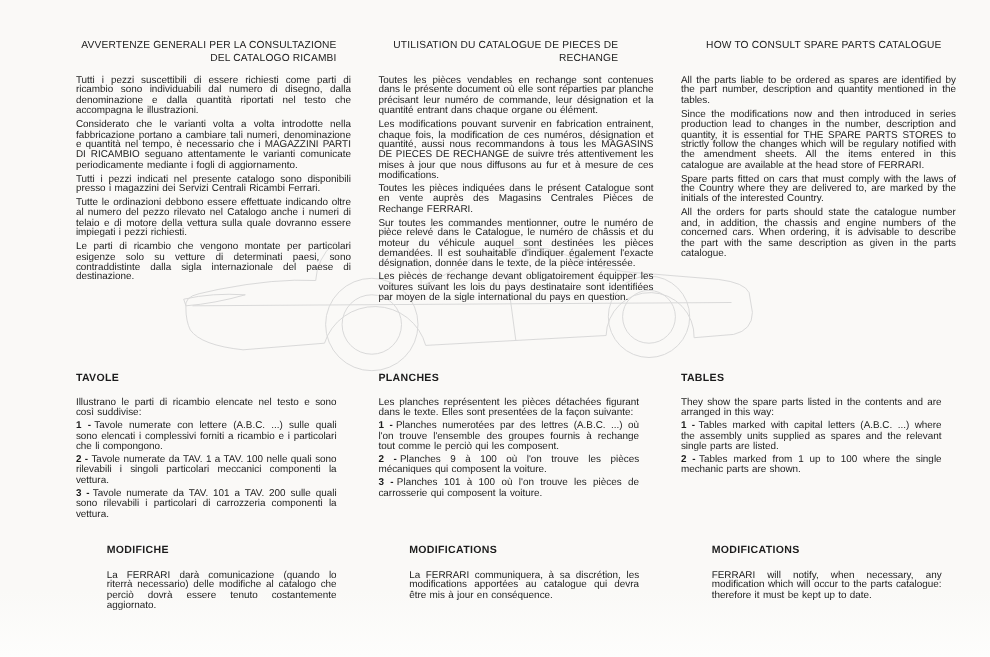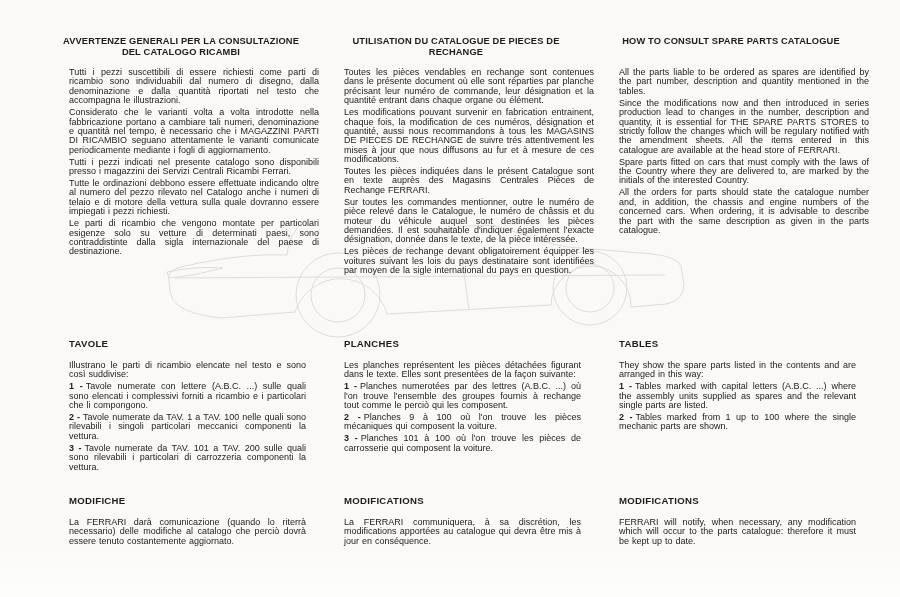--- a/index.html
+++ b/index.html
@@ -9,28 +9,28 @@
     font-family:"Liberation Sans","DejaVu Sans",sans-serif;
     color:#1c1c1c;
     -webkit-font-smoothing:antialiased;
   }
   .watermark{position:absolute;left:165px;top:220px;width:535px;height:118px;z-index:0;}
   .col{position:absolute;top:36px;width:250px;z-index:1;}
   #col-it{left:56px;}
   #col-fr{left:331px;}
   #col-en{left:606px;}
   .title{
-    font-weight:bold;font-size:9.3px;line-height:11px;text-align:center;
+    font-weight:normal;font-size:9.3px;line-height:11px;text-align:right;
     letter-spacing:.15px;height:22px;margin:0 auto 10px auto;
   }
   #col-fr .title{max-width:212px;}
   .sec{position:absolute;left:13px;right:0;}
   .sec-top{position:relative;}
   .sec-mid{top:302px;}
-  .sec-bot{top:459px;}
+  .sec-bot{top:459px;margin-left:28px;}
   .sec h2{font-size:9.6px;letter-spacing:.3px;margin:0 0 12px 0;font-weight:bold;}
   .body p{margin:0 0 2.5px 0;font-size:9px;line-height:9.4px;text-align:justify;word-spacing:.5px;}
   .body p:last-child{margin-bottom:0;}
   .num{margin-right:3px;font-weight:bold;}
 </style>
 </head>
 <body>
 
 <svg class="watermark" viewBox="0 0 535 118" fill="none" stroke="#d9d9d9" stroke-width="0.9">
   <path d="M4,60 Q2,50 16,47 L34,43 Q85,33 122,35 A46,46 0 0 1 218,40 L232,34 L270,12 Q302,3 332,6 L362,16 Q385,24 402,27 L488,34 Q512,37 516,46 L519,64 Q519,80 502,84 L466,87 A40,40 0 0 0 386,85 L222,94 A48,48 0 0 0 130,92 L56,98 Q18,94 8,80 Q4,72 4,60 Z"></path>
@@ -63,21 +63,21 @@
     <h2>MODIFICHE</h2>
     <p>La FERRARI darà comunicazione (quando lo riterrà necessario) delle modifiche al catalogo che perciò dovrà essere tenuto costantemente aggiornato.</p>
   </div>
 </section>
 
 <section class="col" id="col-fr">
   <h1 class="title">UTILISATION DU CATALOGUE DE PIECES DE RECHANGE</h1>
   <div class="sec sec-top body">
     <p>Toutes les pièces vendables en rechange sont contenues dans le présente document où elle sont réparties par planche précisant leur numéro de commande, leur désignation et la quantité entrant dans chaque organe ou élément.</p>
     <p>Les modifications pouvant survenir en fabrication entrainent, chaque fois, la modification de ces numéros, désignation et quantité, aussi nous recommandons à tous les MAGASINS DE PIECES DE RECHANGE de suivre trés attentivement les mises à jour que nous diffusons au fur et à mesure de ces modifications.</p>
-    <p>Toutes les pièces indiquées dans le présent Catalogue sont en texte auprès des Magasins Centrales Pièces de Rechange FERRARI.</p>
+    <p>Toutes les pièces indiquées dans le présent Catalogue sont en vente auprès des Magasins Centrales Pièces de Rechange FERRARI.</p>
     <p>Sur toutes les commandes mentionner, outre le numéro de pièce relevé dans le Catalogue, le numéro de châssis et du moteur du véhicule auquel sont destinées les pièces demandées. Il est souhaitable d'indiquer également l'exacte désignation, donnée dans le texte, de la pièce intéressée.</p>
     <p>Les pièces de rechange devant obligatoirement équipper les voitures suivant les lois du pays destinataire sont identifiées par moyen de la sigle international du pays en question.</p>
   </div>
   <div class="sec sec-mid body">
     <h2>PLANCHES</h2>
     <p>Les planches représentent les pièces détachées figurant dans le texte. Elles sont presentées de la façon suivante:</p>
     <p class="item"><b class="num">1 -</b><span>Planches numerotées par des lettres (A.B.C. ...) où l'on trouve l'ensemble des groupes fournis à rechange tout comme le perciò qui les composent.</span></p>
     <p class="item"><b class="num">2 -</b><span>Planches 9 à 100 où l'on trouve les pièces mécaniques qui composent la voiture.</span></p>
     <p class="item"><b class="num">3 -</b><span>Planches 101 à 100 où l'on trouve les pièces de carrosserie qui composent la voiture.</span></p>
   </div>

